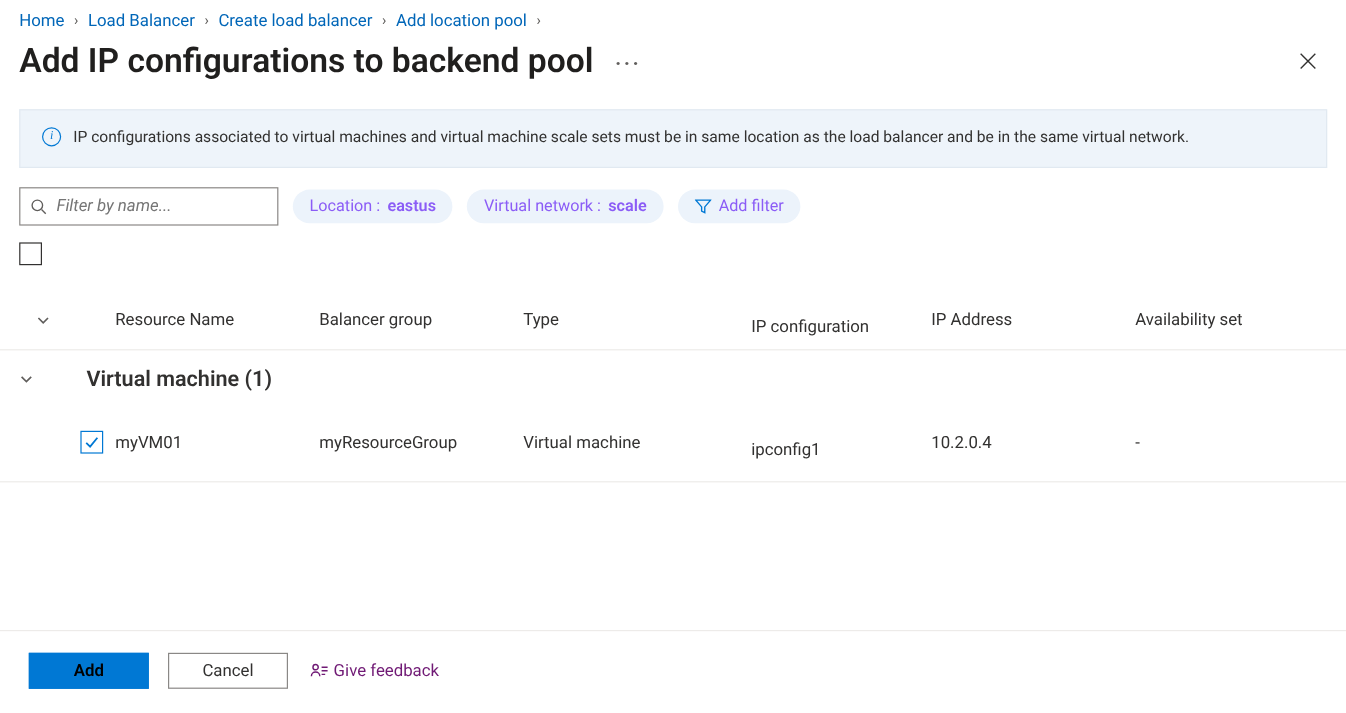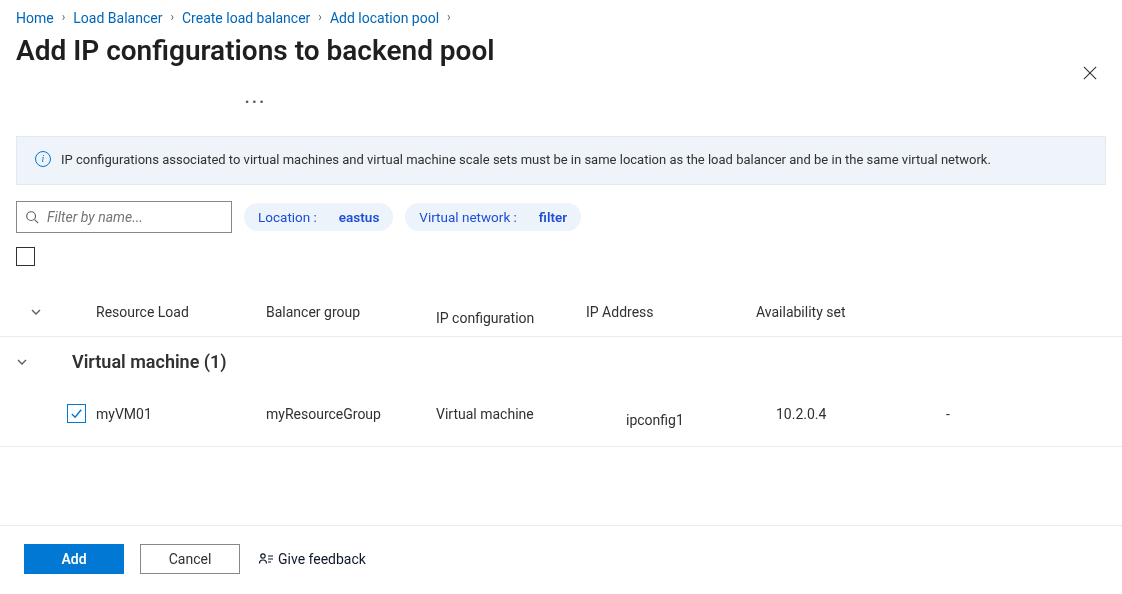--- a/index.html
+++ b/index.html
@@ -32,21 +32,20 @@
     justify-content: space-between;
     padding: 8px 16px 24px 16px;
   }
   .page-title {
     font-size: 28px;
     font-weight: 600;
     color: #201f1e;
     display: flex;
     align-items: center;
     gap: 18px;
-    flex-direction: column;
   }
   .title-dots {
     color: #605e5c;
     font-size: 18px;
     letter-spacing: 2px;
     cursor: pointer;
     padding-top: 6px;
   }
   .close-btn {
     width: 32px; height: 32px;
@@ -99,24 +98,24 @@
     border: none; outline: none; flex: 1;
     font-size: 14px; font-style: italic; color: #605e5c;
     padding-left: 8px; background: transparent;
     font-family: inherit;
   }
   .pill {
     background: #ecf3fb;
     border-radius: 16px;
     padding: 6px 14px;
     font-size: 13.5px;
-    color: #1d4ed8;
-    display: flex;
-    align-items: center;
-    gap: 22px;
+    color: #8b5cf6;
+    display: flex;
+    align-items: center;
+    gap: 6px;
     cursor: pointer;
   }
   .pill .bold { font-weight: 600; }
   .pill svg { width: 14px; height: 14px; color: #0078d4; }
 
   
   .show-row {
     display: flex;
     align-items: center;
     gap: 10px;
@@ -200,28 +199,28 @@
     display: inline-flex;
     align-items: center;
     justify-content: center;
     cursor: pointer;
     border: 1px solid #8a8886;
     background: #fff;
   }
   .btn.primary {
     background: #0078d4;
     border-color: #0078d4;
-    color: #ffffff;
+    color: #000000;
     font-weight: 600;
   }
   .feedback-link {
     display: inline-flex;
     align-items: center;
     gap: 4px;
-    color: #0f172a;
+    color: #701a75;
     cursor: pointer;
     font-size: 14px;
     margin-left: 2px;
   }
   .feedback-link svg { width: 16px; height: 16px; }
 
 </style>
 </head>
 <body>
 
@@ -261,38 +260,45 @@
         <line x1="11" y1="11" x2="15" y2="15"></line>
     </svg>
     <input type="text" placeholder="Filter by name..." style="">
   </div>
   <div class="pill">
     <span>Location : </span>
     <span class="bold">eastus</span>
   </div>
   <div class="pill">
     <span>Virtual network : </span>
-    <span class="bold">filter</span>
+    <span class="bold">scale</span>
+  </div>
+  <div class="pill">
+    <svg viewBox="0 0 16 16" fill="none" stroke="currentColor" stroke-width="1.3">
+      <path d="M1 2h14l-5.5 6.5V14l-3-1.5V8.5L1 2z"></path>
+    </svg>
+    <span>Add filter</span>
   </div>
 </div>
 
 <div class="show-row">
   <span class="checkbox"></span>
 </div>
 
 <div class="table">
   <div class="thead">
     <div class="th col-expand">
       <svg class="chevron" viewBox="0 0 12 12" fill="none" stroke="currentColor" stroke-width="1.4">
         <polyline points="2,4 6,8 10,4"></polyline>
       </svg>
     </div>
     <div class="th col-chk"></div>
-    <div class="th col-name">Resource Load</div>
+    <div class="th col-name">Resource Name</div>
     <div class="th col-rg">Balancer group</div>
+    <div class="th col-type">Type</div>
     <div class="th col-ipcfg">IP configuration</div>
     <div class="th col-ip">IP Address</div>
     <div class="th col-av">Availability set</div>
   </div>
 
   <div class="group-row">
     <div class="col-expand">
       <svg class="chevron" viewBox="0 0 12 12" fill="none" stroke="currentColor" stroke-width="1.4">
         <polyline points="2,4 6,8 10,4"></polyline>
       </svg>

